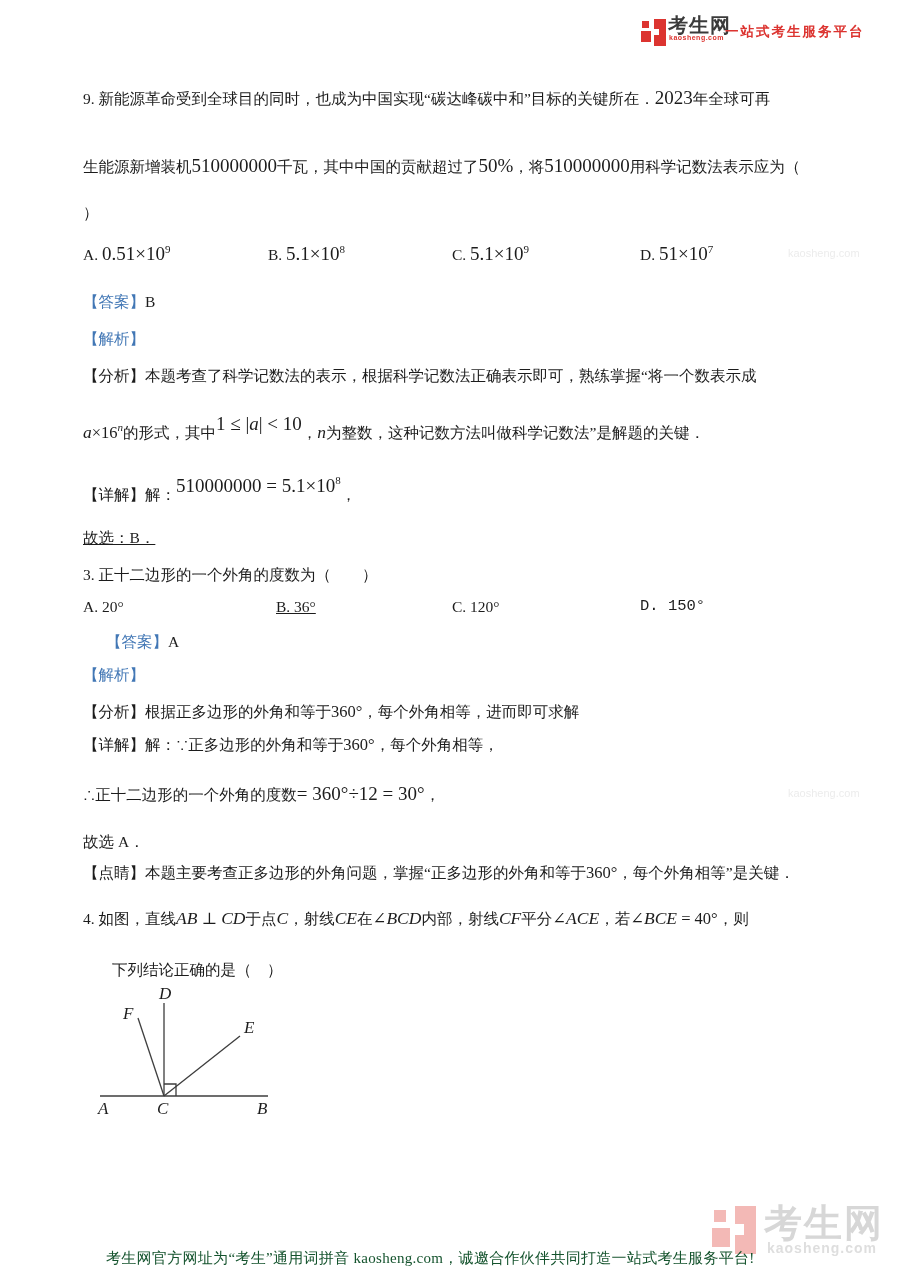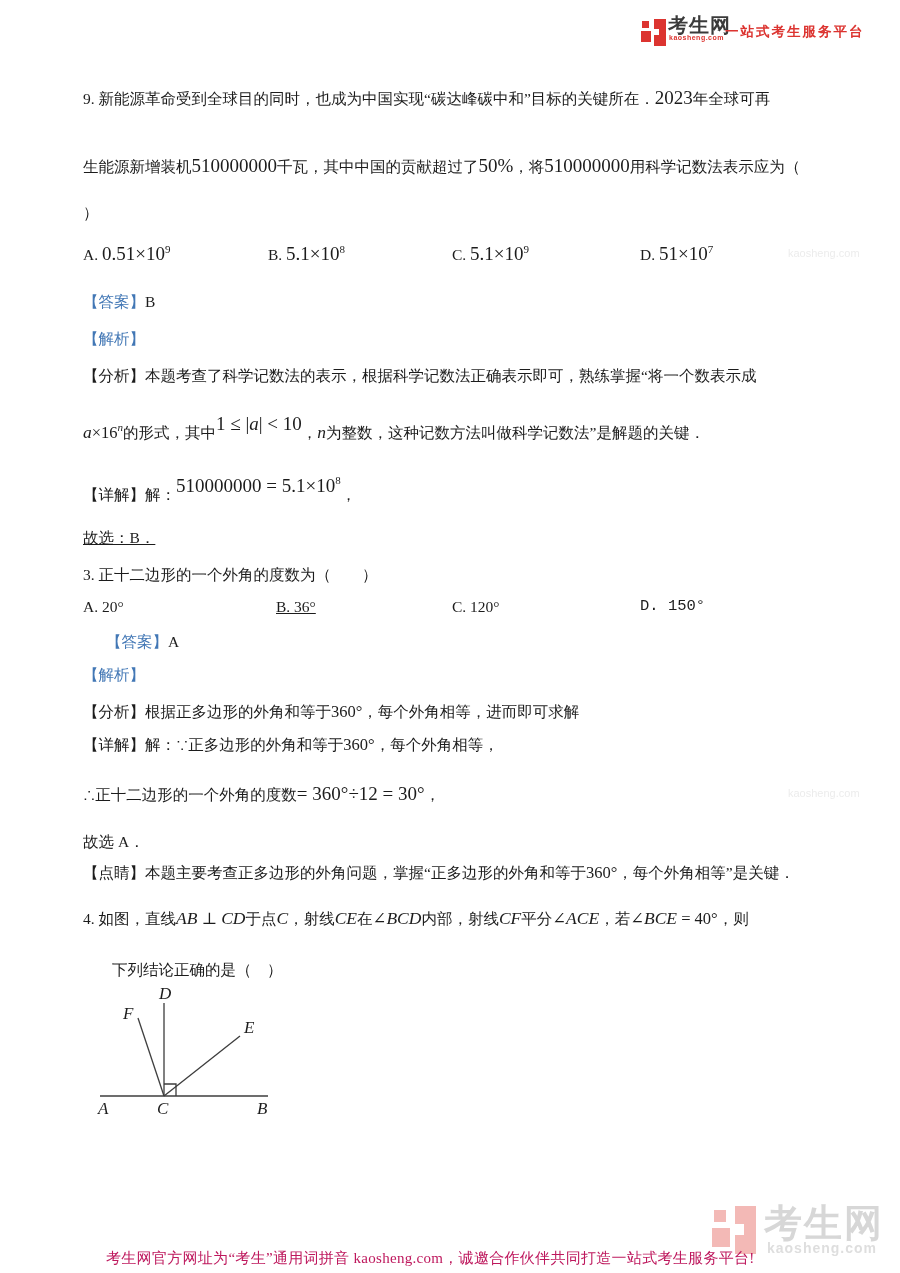--- a/index.html
+++ b/index.html
@@ -61,21 +61,21 @@
   .wm-icon .b1{position:absolute;left:2px;top:4px;width:12px;height:12px;background:var(--pink);}
   .wm-icon .b2{position:absolute;left:0;top:22px;width:18px;height:19px;background:var(--pink);}
   .wm-icon .b3{position:absolute;left:23px;top:0;width:21px;height:48px;background:var(--pink);}
   .wm-icon .b4{position:absolute;left:23px;top:18px;width:9px;height:11px;background:#fff;}
   .wm-zh{position:absolute;left:54px;top:2px;font-family:"Liberation Sans",sans-serif;
     font-weight:bold;font-size:38px;letter-spacing:2px;color:var(--wmgray);white-space:nowrap;}
   .wm-sub{position:absolute;left:57px;top:44px;font-family:"Liberation Sans",sans-serif;
     font-weight:bold;font-size:14px;color:#dedede;letter-spacing:1px;white-space:nowrap;}
 
   
-  .footer{position:absolute;left:106px;top:1249px;font-size:15px;color:#be185d;
+  .footer{position:absolute;left:106px;top:1249px;font-size:15px;color:#14532d;
     letter-spacing:.3px;white-space:nowrap;z-index:5;}
 </style>
 </head>
 <body>
 
 <div class="page">
 
   <div class="hdr">
     <div class="logo-icon">
       <div class="b1"></div>

